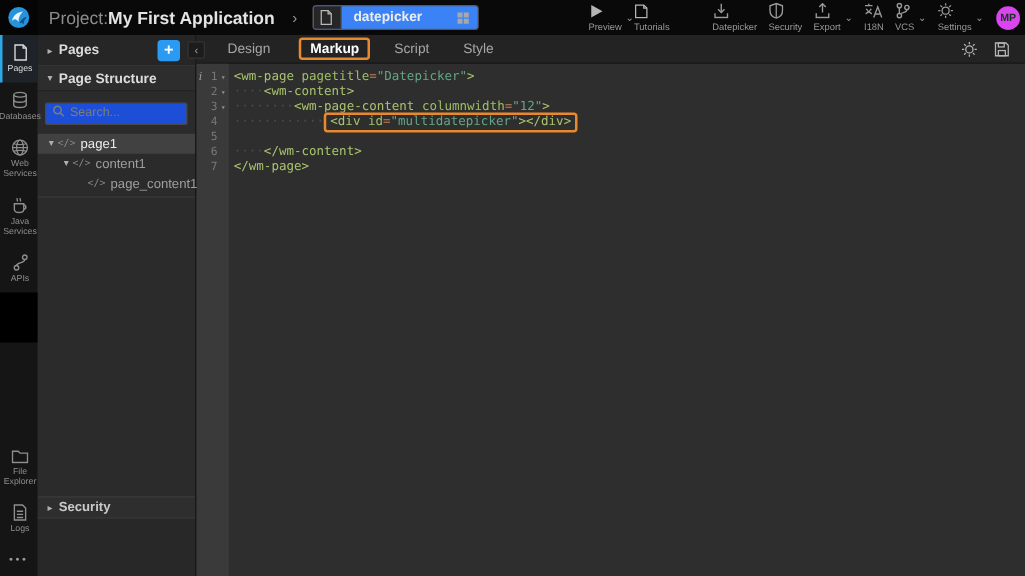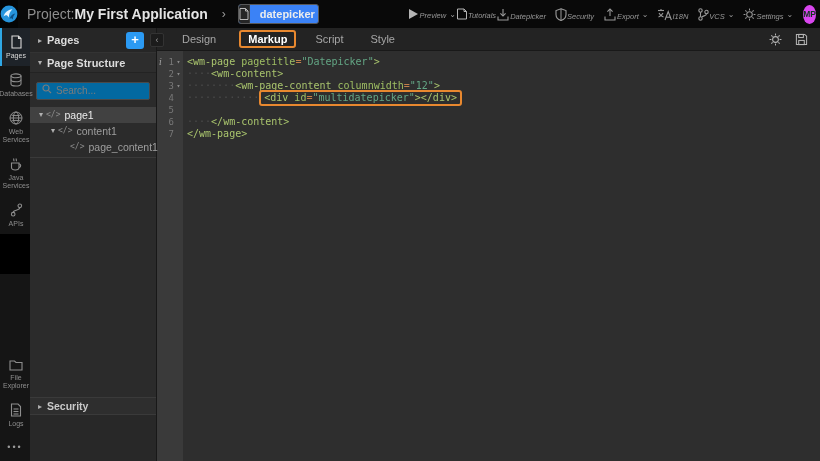--- a/index.html
+++ b/index.html
@@ -16,21 +16,21 @@
     background:#090909; display:flex; align-items:center; z-index:10; }
   .logo-cell { width:30px; height:28px; display:flex; align-items:center; justify-content:center; background:#050505; }
   .project-text { margin-left:9px; font-size:14px; color:#8d8d8d; white-space:nowrap; }
   .project-text b { color:#e4e4e4; font-weight:700; }
   .crumb-chevron { color:#9a9a9a; font-size:12px; margin:0 12px 0 14px; }
   .file-tab { display:flex; align-items:center; height:20px; border:1px solid #585858; border-radius:3px; background:#3b82f6; overflow:hidden; }
   .file-tab .ft-icon { width:22px; height:20px; display:flex; align-items:center; justify-content:center; background:#262626; border-right:1px solid #3a3a3a; }
   .file-tab .ft-label { font-size:11px; font-weight:700; color:#ededed; padding:0 14px 0 10px; }
   .file-tab .ft-grid { display:grid; grid-template-columns:4px 4px; grid-template-rows:4px 4px; gap:1px; margin:0 7px 0 14px; }
   .file-tab .ft-grid span { background:#a8a8a8; }
-  .tb-group { display:flex; flex-direction:row; align-items:flex-end; cursor:pointer;font-style:italic; }
+  .tb-group { display:flex; flex-direction:column; align-items:flex-start; cursor:pointer; }
   .tb-group .tb-label { font-size:7.5px; color:#989898; margin-top:2px; white-space:nowrap; }
   .tb-caret { color:#9a9a9a; font-size:8px; margin-left:3px; align-self:center; }
   #preview-group { margin-left:88px; display:flex; }
   #tutorials-group { }
   #topbar-actions { margin-left:auto; display:flex; align-items:center; gap:9px; margin-right:10px; }
   .tb-action { display:flex; }
   .avatar { width:19px; height:19px; border-radius:50%; background:#d946ef; color:#11381c;
     font-size:8.5px; font-weight:700; display:flex; align-items:center; justify-content:center; margin-right:4px; }
 
   
@@ -49,21 +49,21 @@
     background:#2b2b2b; border-right:1px solid #181818; display:flex; flex-direction:column; z-index:8; }
   .panel-header { height:24px; display:flex; align-items:center; background:#262626; padding:0 5px; flex:0 0 auto; }
   .tri { font-size:8px; color:#b0b0b0; width:10px; text-align:center; }
   .panel-header .ph-title { font-size:11px; font-weight:700; color:#dcdcdc; margin-left:2px; flex:1; }
   .add-btn { width:18px; height:17px; background:#2b9af3; border-radius:3px; color:#fff; font-size:13px;
     line-height:15px; text-align:center; font-weight:700; cursor:pointer; margin-right:7px; }
   .struct-header { height:21px; display:flex; align-items:center; padding:0 5px; background:#2d2d2d;
     border-top:1px solid #333; border-bottom:1px solid #232323; flex:0 0 auto; }
   .struct-header .ph-title { font-size:11px; font-weight:700; color:#dcdcdc; margin-left:2px; }
   .search-wrap { padding:7px 6px 7px; position:relative; flex:0 0 auto; }
-  .search-input { width:100%; height:18px; background:#0369a1; border:1px solid #4a4a4a; border-radius:2px;
+  .search-input { width:100%; height:18px; background:#1d4ed8; border:1px solid #4a4a4a; border-radius:2px;
     color:#bdbdbd; font-size:10px; padding:0 4px 0 19px; outline:none; font-family:"Liberation Sans",sans-serif; }
   .search-input::placeholder { color:#7c7c7c; }
   .search-icon { position:absolute; left:12px; top:11px; }
   #tree { border-bottom:1px solid #3a3a3a; flex:0 0 auto; padding-bottom:2px; }
   .tree-row { height:16px; display:flex; align-items:center; font-size:10.5px; color:#9e9e9e; cursor:pointer; white-space:nowrap; }
   .tree-row.selected { background:#414141; color:#ececec; }
   .tree-row .tri { flex:0 0 10px; }
   .tree-code-icon { font-family:"DejaVu Sans Mono",monospace; font-size:8px; color:#8a8a8a; margin-right:4px; }
   .panel-spacer { flex:1; }
   .variables-row { height:18px; display:flex; align-items:center; padding:0 5px; background:#2e2e2e;

